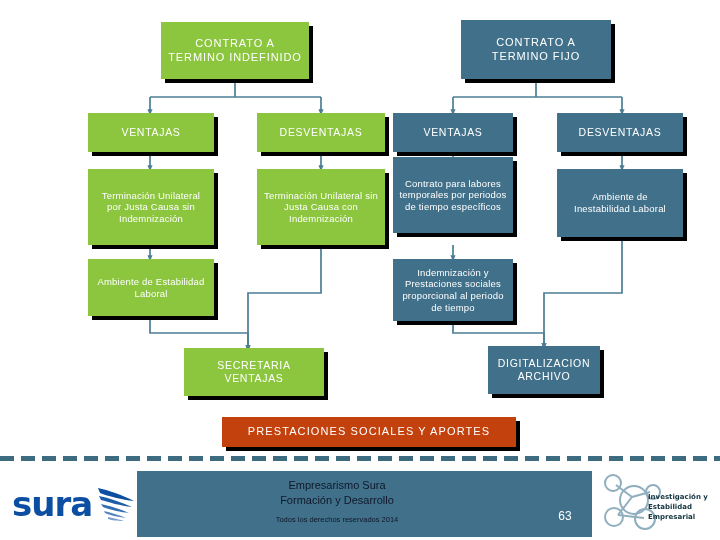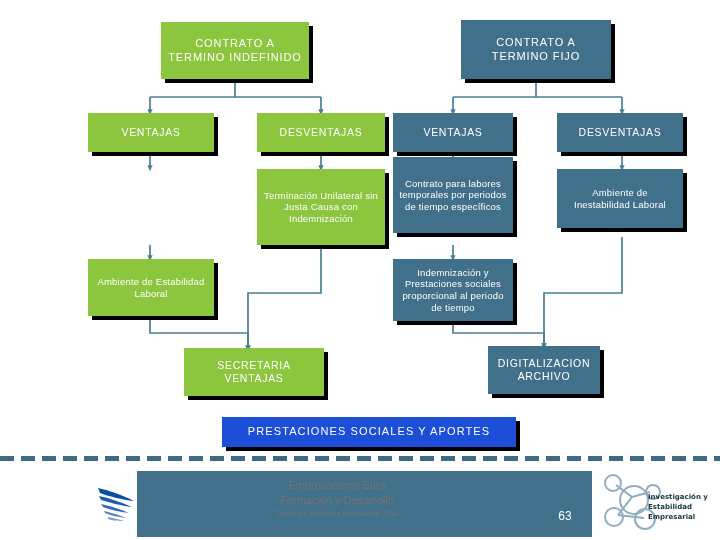--- a/index.html
+++ b/index.html
@@ -44,21 +44,21 @@
     color: #ffffff;
     box-shadow: 4px 4px 0 0 #000000;
     padding: 3px 6px;
     line-height: 1.22;
     letter-spacing: 0.2px;
   }
   .node span { display: block; width: 100%; }
 
   .green { background: #8CC63E; }
   .blue  { background: #41718A; }
-  .orange{ background: #1d4ed8; }
+  .orange{ background: #c2410c; }
 
   .t-head   { font-size: 11px; letter-spacing: 0.9px; }
   .t-sub    { font-size: 10.5px; letter-spacing: 0.7px; }
   .t-body   { font-size: 9.5px; }
   .t-banner { font-size: 11px; letter-spacing: 1.1px; }
 
   
   #dash-divider {
     position: absolute;
     left: 0;
@@ -80,24 +80,24 @@
     width: 455px;
     height: 66px;
     background: #41718A;
   }
   #footer-text {
     position: absolute;
     left: 137px;
     top: 478px;
     width: 400px;
     text-align: center;
-    color: #737373;
+    color: #0f172a;
   }
   .f-line1, .f-line2 { font-size: 11px; line-height: 1.35; }
-  .f-line3 { font-size: 7.5px; line-height: 1.5; }
+  .f-line3 { font-size: 7.5px; line-height: 1.5; margin-top: 6px; }
   #page-number {
     position: absolute;
     left: 545px;
     top: 509px;
     width: 40px;
     text-align: center;
     color: #ffffff;
     font-size: 12px;
   }
 
@@ -206,30 +206,33 @@
   </div>
 
   <div class="node blue t-sub" style="left:393px; top:113px; width:120px; height:39px;">
     <span>VENTAJAS</span>
   </div>
 
   <div class="node blue t-sub" style="left:557px; top:113px; width:126px; height:39px;">
     <span>DESVENTAJAS</span>
   </div>
 
+  <div class="node green t-body" style="left:88px; top:169px; width:126px; height:76px;">
+    <span>Terminación Unilateral por Justa Causa sin Indemnización</span>
+  </div>
 
   <div class="node green t-body" style="left:257px; top:169px; width:128px; height:76px;">
     <span>Terminación Unilateral sin Justa Causa con Indemnización</span>
   </div>
 
   <div class="node blue t-body" style="left:393px; top:157px; width:120px; height:76px;">
     <span>Contrato para labores temporales por periodos de tiempo específicos</span>
   </div>
 
-  <div class="node blue t-body" style="left:557px; top:169px; width:126px; height:59px;">
+  <div class="node blue t-body" style="left:557px; top:169px; width:126px; height:68px;">
     <span>Ambiente de Inestabilidad Laboral</span>
   </div>
 
   <div class="node green t-body" style="left:88px; top:259px; width:126px; height:57px;">
     <span>Ambiente de Estabilidad Laboral</span>
   </div>
 
   <div class="node blue t-body" style="left:393px; top:259px; width:120px; height:62px;">
     <span>Indemnización y Prestaciones sociales proporcional al periodo de tiempo</span>
   </div>
@@ -258,20 +261,21 @@
 
   <div id="footer-text">
     <div class="f-line1">Empresarismo Sura</div>
     <div class="f-line2">Formación y Desarrollo</div>
     <div class="f-line3">Todos los derechos reservados 2014</div>
   </div>
 
   <div id="page-number">63</div>
 
   <div id="sura-logo">
+    <div id="sura-word">sura</div>
     <svg style="position:absolute; left:84px; top:6px;" width="40" height="36" viewBox="0 0 40 36" xmlns="http://www.w3.org/2000/svg">
       <g fill="#0B4EA2">
         <path d="M2,2 C12,4 26,9 38,15 C26,14 12,10 4,7 z"></path>
         <path d="M3,10 C13,12 25,16 36,21 C25,20 12,16 5,14 z" opacity="0.92"></path>
         <path d="M5,18 C14,20 24,23 33,27 C23,26 12,23 7,21 z" opacity="0.82"></path>
         <path d="M8,25 C16,27 24,29 30,32 C22,31 13,29 9,27 z" opacity="0.7"></path>
         <path d="M12,31 C18,32 24,34 28,35 C21,35 14,34 12,33 z" opacity="0.55"></path>
       </g>
     </svg>
   </div>

